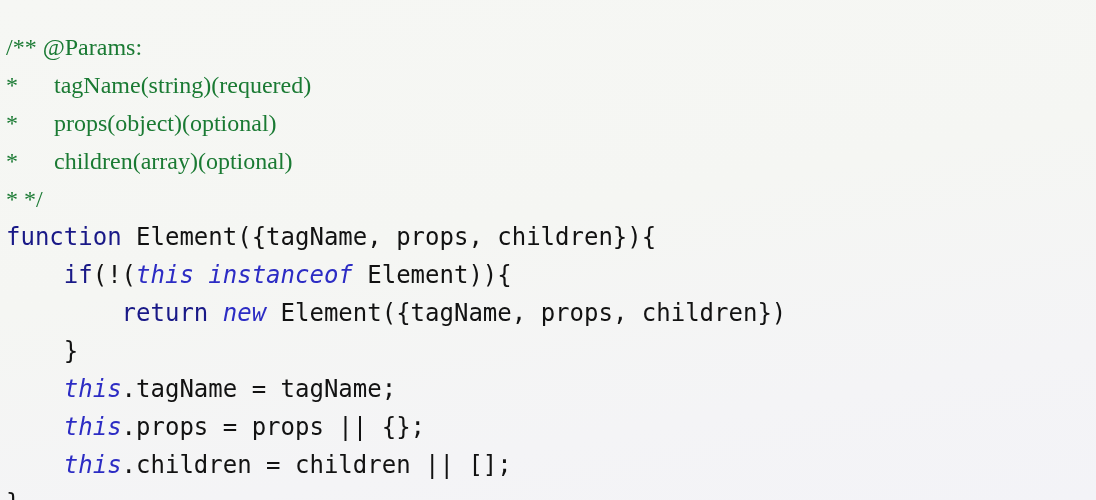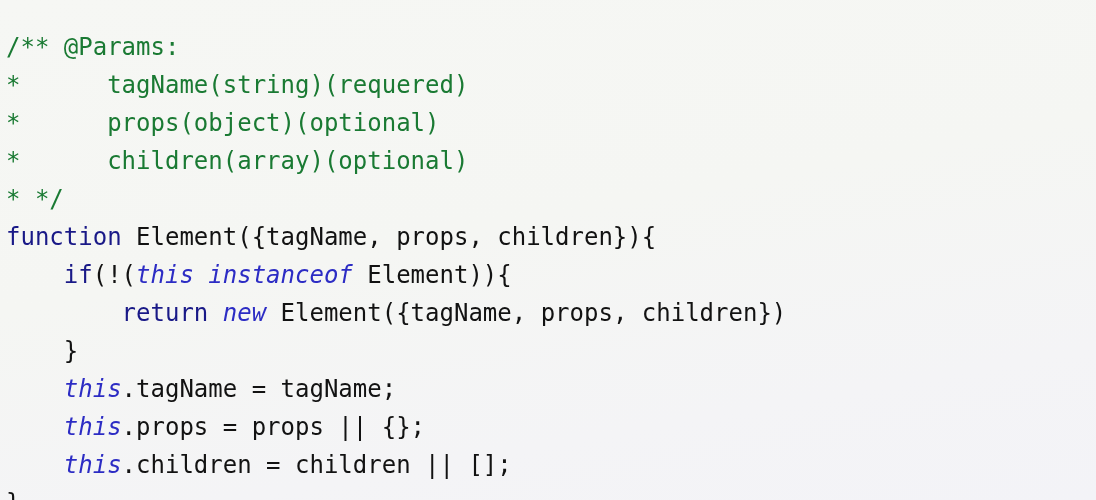--- a/index.html
+++ b/index.html
@@ -33,21 +33,21 @@
     white-space: pre;
     -webkit-font-smoothing: antialiased;
   }
   .code-line {
     height: 38px;
     white-space: pre;
     font-size: 24px;
     line-height: 38px;
   }
   
-  .tok-comment  { color: #1a7a33; }
+  .tok-comment  { color: #1a7a33; font-family: Liberation Serif, serif; }
   .tok-keyword  { color: #191987; margin-top: 32px; }  
   .tok-builtin  { color: #2c2cc4; font-style: italic; }  
   .tok-plain    { color: #121212; }
 </style>
 </head>
 <body>
 
 <div id="code-surface">
   <pre class="code-block" id="code-block" style="font-size: 24px; line-height: 38px;"><div class="code-line"><span class="tok-comment" style="color: rgb(26, 122, 51);">/** @Params:</span></div><div class="code-line"><span class="tok-comment" style="color: rgb(26, 122, 51);">*      tagName(string)(requered)</span></div><div class="code-line"><span class="tok-comment" style="color: rgb(26, 122, 51);">*      props(object)(optional)</span></div><div class="code-line"><span class="tok-comment" style="color: rgb(26, 122, 51);">*      children(array)(optional)</span></div><div class="code-line"><span class="tok-comment" style="color: rgb(26, 122, 51);">* */</span></div><div class="code-line"><span class="tok-keyword" style="color: rgb(25, 25, 135);">function</span><span class="tok-plain" style="color: rgb(18, 18, 18);"> Element({tagName, props, children}){</span></div><div class="code-line"><span class="tok-plain" style="color: rgb(18, 18, 18);">    </span><span class="tok-keyword" style="color: rgb(25, 25, 135);">if</span><span class="tok-plain" style="color: rgb(18, 18, 18);">(!(</span><span class="tok-builtin" style="color: rgb(44, 44, 196);">this instanceof</span><span class="tok-plain" style="color: rgb(18, 18, 18);"> Element)){</span></div><div class="code-line"><span class="tok-plain" style="color: rgb(18, 18, 18);">        </span><span class="tok-keyword" style="color: rgb(25, 25, 135);">return</span><span class="tok-plain" style="color: rgb(18, 18, 18);"> </span><span class="tok-builtin" style="color: rgb(44, 44, 196);">new</span><span class="tok-plain" style="color: rgb(18, 18, 18);"> Element({tagName, props, children})</span></div><div class="code-line"><span class="tok-plain" style="color: rgb(18, 18, 18);">    }</span></div><div class="code-line"><span class="tok-plain" style="color: rgb(18, 18, 18);">    </span><span class="tok-builtin" style="color: rgb(44, 44, 196);">this</span><span class="tok-plain" style="color: rgb(18, 18, 18);">.tagName = tagName;</span></div><div class="code-line"><span class="tok-plain" style="color: rgb(18, 18, 18);">    </span><span class="tok-builtin" style="color: rgb(44, 44, 196);">this</span><span class="tok-plain" style="color: rgb(18, 18, 18);">.props = props || {};</span></div><div class="code-line"><span class="tok-plain" style="color: rgb(18, 18, 18);">    </span><span class="tok-builtin" style="color: rgb(44, 44, 196);">this</span><span class="tok-plain" style="color: rgb(18, 18, 18);">.children = children || [];</span></div><div class="code-line"><span class="tok-plain" style="color: rgb(18, 18, 18);">}</span></div></pre>
 </div>

